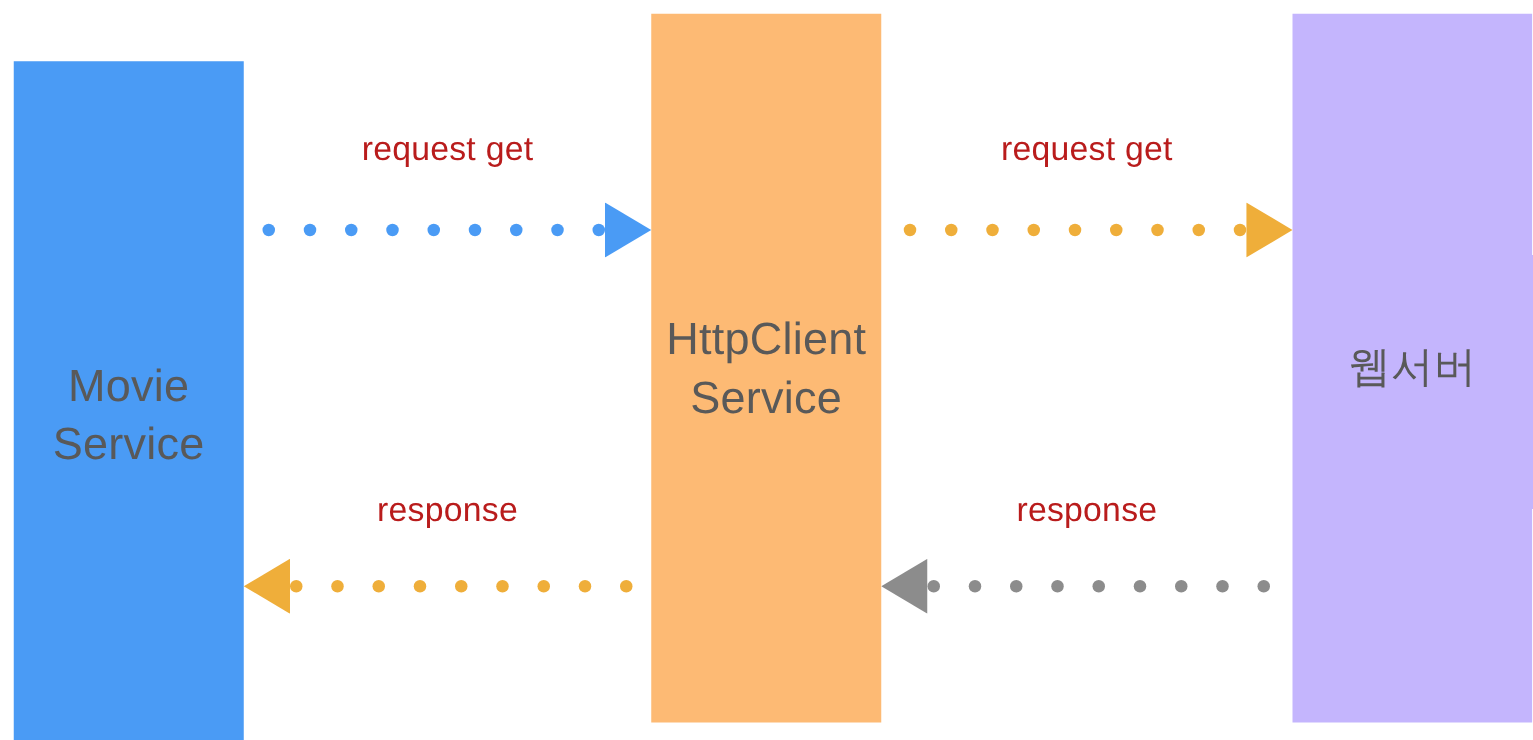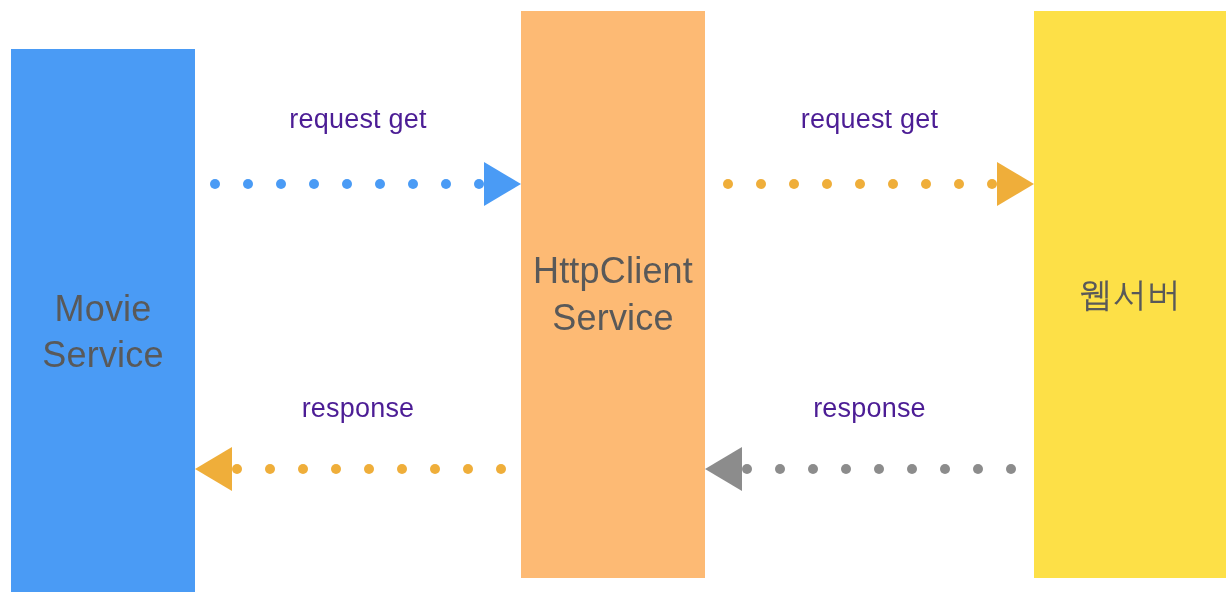--- a/index.html
+++ b/index.html
@@ -49,31 +49,31 @@
     top: 11px;
     width: 184px;
     height: 567px;
     background: #fdba74;
   }
   #node-webserver {
     left: 1034px;
     top: 11px;
     width: 192px;
     height: 567px;
-    background: #fde047;
+    background: #c4b5fd;
   }
   #node-webserver .node-label {
     font-size: 34px;
   }
 
   
   .edge-label {
     position: absolute;
     font-size: 27px;
-    color: #4c1d95;
+    color: #b91c1c;
     white-space: nowrap;
     text-align: center;
     letter-spacing: 0.2px;
   }
 
   
   .edge {
     position: absolute;
     height: 44px;
     display: flex;

